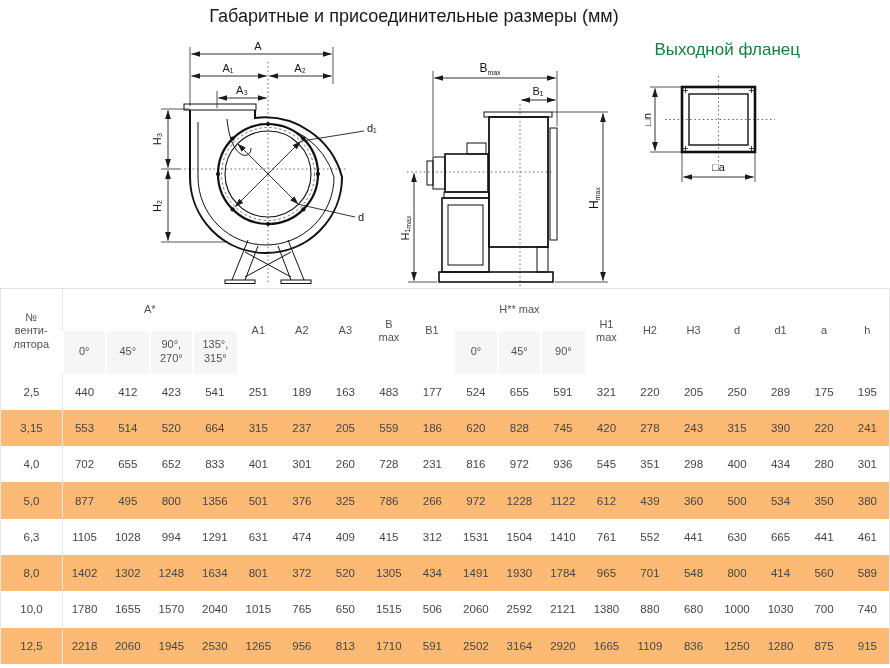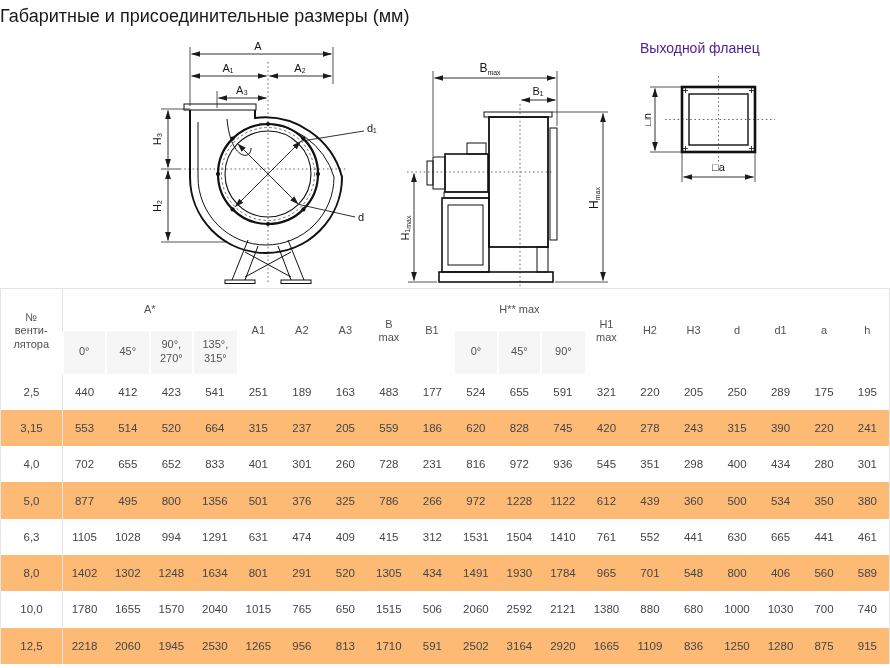--- a/index.html
+++ b/index.html
@@ -1,27 +1,27 @@
 <!DOCTYPE html>
 <html><head>
 <meta charset="utf-8">
 <style>
   * { margin:0; padding:0; box-sizing:border-box; }
   html,body { background:#fff; }
   body { font-family:"Liberation Sans","DejaVu Sans",sans-serif; color:#333; }
   .page { position:relative; width:890px; height:668px; background:#fff; overflow:hidden; }
 
-  .title { position:absolute; top:6px; left:0; width:828px; 
+  .title { position:absolute; top:6px; left:0; width:828px; text-align:center;
            font-size:18px; font-weight:400; color:#1a1a1a; }
 
   .drawings { position:absolute; top:0; left:0; width:890px; height:288px; }
   .svg-abs { position:absolute; }
   svg text { font-family:"Liberation Sans","DejaVu Sans",sans-serif; font-size:11px; fill:#161616; }
-  .flange-title { position:absolute; top:40px; left:640px; width:160px; text-align:left;
-                  font-size:14px; color:#4c1d95; }
+  .flange-title { position:absolute; top:40px; left:640px; width:160px; text-align:right;
+                  font-size:17px; color:#15803d; }
 
   table { position:absolute; top:288px; left:0; width:890px;
           border-collapse:collapse; table-layout:fixed;
           border-top:1px solid #e3e3e4; border-left:1px solid #e6e6e7; border-right:1px solid #e6e6e7; }
   col.c-num { width:62px; }
   th, td { text-align:center; vertical-align:middle; padding:0; font-weight:400; }
   thead th { font-size:11px; color:#515153; line-height:1.25; white-space:pre-line; }
   tr.h1 th { height:42px; }
   tr.h2 th { height:43px; }
   th.ang { background:#f6f6f7; border-left:2px solid #fff; }
@@ -349,32 +349,32 @@
           <td>441</td>
           <td>461</td>
         </tr>
         <tr class="zebra">
           <td class="col-num">8,0</td>
           <td>1402</td>
           <td>1302</td>
           <td>1248</td>
           <td>1634</td>
           <td>801</td>
-          <td>291</td>
+          <td>372</td>
           <td>520</td>
           <td>1305</td>
           <td>434</td>
           <td>1491</td>
           <td>1930</td>
           <td>1784</td>
           <td>965</td>
           <td>701</td>
           <td>548</td>
           <td>800</td>
-          <td>406</td>
+          <td>414</td>
           <td>560</td>
           <td>589</td>
         </tr>
         <tr>
           <td class="col-num">10,0</td>
           <td>1780</td>
           <td>1655</td>
           <td>1570</td>
           <td>2040</td>
           <td>1015</td>

